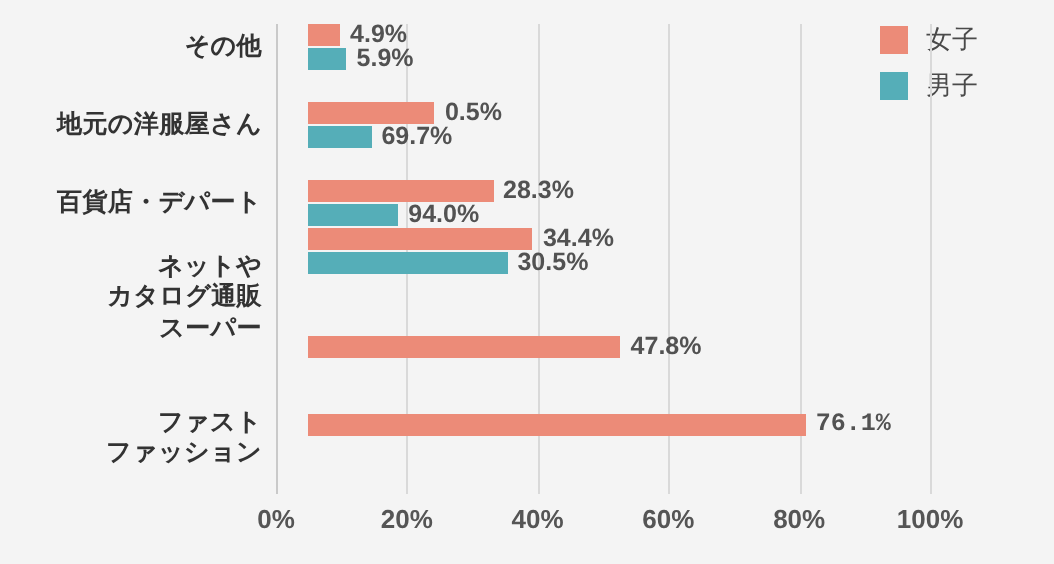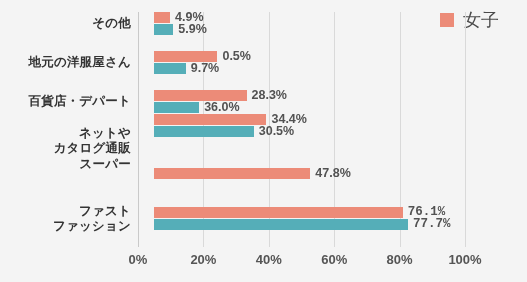--- a/index.html
+++ b/index.html
@@ -33,21 +33,21 @@
     align-items: center;
     gap: 9px;
     height: 15px;
   }
   .legend-swatch {
     width: 14px;
     height: 14px;
     flex: 0 0 auto;
   }
   .legend-label {
-    font-size: 18px;
+    font-size: 13px;
     color: #4a4a4a;
     line-height: 1;
     white-space: nowrap;
   }
 
   
   
   #cat-labels {
     position: absolute;
     left: 0;
@@ -136,20 +136,24 @@
 </head>
 <body>
 
 <div id="chart-root">
 
   <div id="legend">
       <div class="legend-item">
         <span class="legend-swatch" style="background: rgb(236, 139, 120);"></span>
         <span class="legend-label">女子</span>
       </div>
+      <div class="legend-item">
+        <span class="legend-swatch" style="background: rgb(85, 174, 184);"></span>
+        <span class="legend-label">男子</span>
+      </div>
     </div>
 
   <div id="cat-labels">
       <div class="cat-label" style="top: 4px;">
         <div>その他</div>
       </div>
       <div class="cat-label" style="top: 43px;">
         <div>地元の洋服屋さん</div>
       </div>
       <div class="cat-label" style="top: 82px;">
@@ -185,31 +189,31 @@
           <span class="bar-value">5.9%</span>
         </div>
       </div>
       <div class="bar-group" style="top: 39px;">
         <div class="bar-row r1">
           <div class="bar" style="width: 63.438px; background: rgb(236, 139, 120);"></div>
           <span class="bar-value">0.5%</span>
         </div>
         <div class="bar-row r2">
           <div class="bar" style="width: 31.719px; background: rgb(85, 174, 184);"></div>
-          <span class="bar-value">9.7%</span>
+          <span class="bar-value">69.7%</span>
         </div>
       </div>
       <div class="bar-group" style="top: 78px;">
         <div class="bar-row r1">
           <div class="bar" style="width: 92.541px; background: rgb(236, 139, 120);"></div>
           <span class="bar-value">28.3%</span>
         </div>
         <div class="bar-row r2">
           <div class="bar" style="width: 45.126px; background: rgb(85, 174, 184);"></div>
-          <span class="bar-value">36.0%</span>
+          <span class="bar-value">94.0%</span>
         </div>
       </div>
       <div class="bar-group" style="top: 102px;">
         <div class="bar-row r1">
           <div class="bar" style="width: 112.488px; background: rgb(236, 139, 120);"></div>
           <span class="bar-value">34.4%</span>
         </div>
         <div class="bar-row r2">
           <div class="bar" style="width: 99.735px; background: rgb(85, 174, 184);"></div>
           <span class="bar-value">30.5%</span>
@@ -218,24 +222,20 @@
       <div class="bar-group" style="top: 156px;">
         <div class="bar-row r1">
           <div class="bar" style="width: 156.306px; background: rgb(236, 139, 120);"></div>
           <span class="bar-value">47.8%</span>
         </div>
       </div>
       <div class="bar-group" style="top: 195px; font-family: Liberation Mono, monospace;">
         <div class="bar-row r1">
           <div class="bar" style="width: 248.847px; background: rgb(236, 139, 120);"></div>
           <span class="bar-value">76.1%</span>
-        </div>
-        <div class="bar-row r2">
-          <div class="bar" style="width: 254.079px; background: rgb(85, 174, 184);"></div>
-          <span class="bar-value">77.7%</span>
         </div>
       </div>
     </div>
 
   <div id="xaxis">
       <div class="xtick" style="left: 0px;">0%</div>
       <div class="xtick" style="left: 65.4px;">20%</div>
       <div class="xtick" style="left: 130.8px;">40%</div>
       <div class="xtick" style="left: 196.2px;">60%</div>
       <div class="xtick" style="left: 261.6px;">80%</div>

